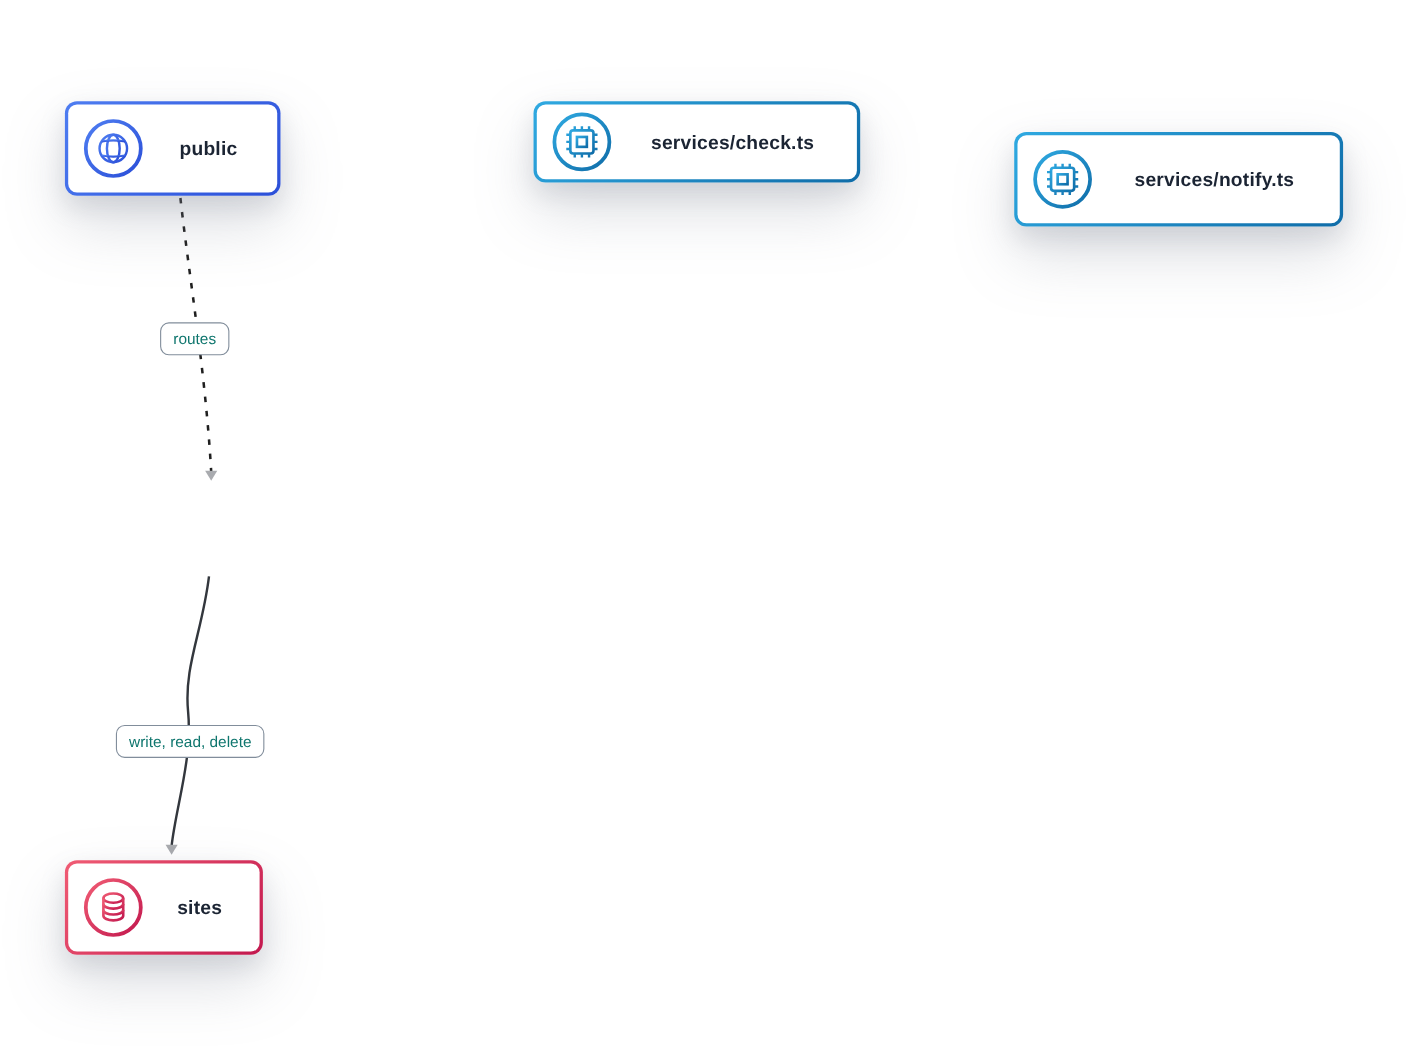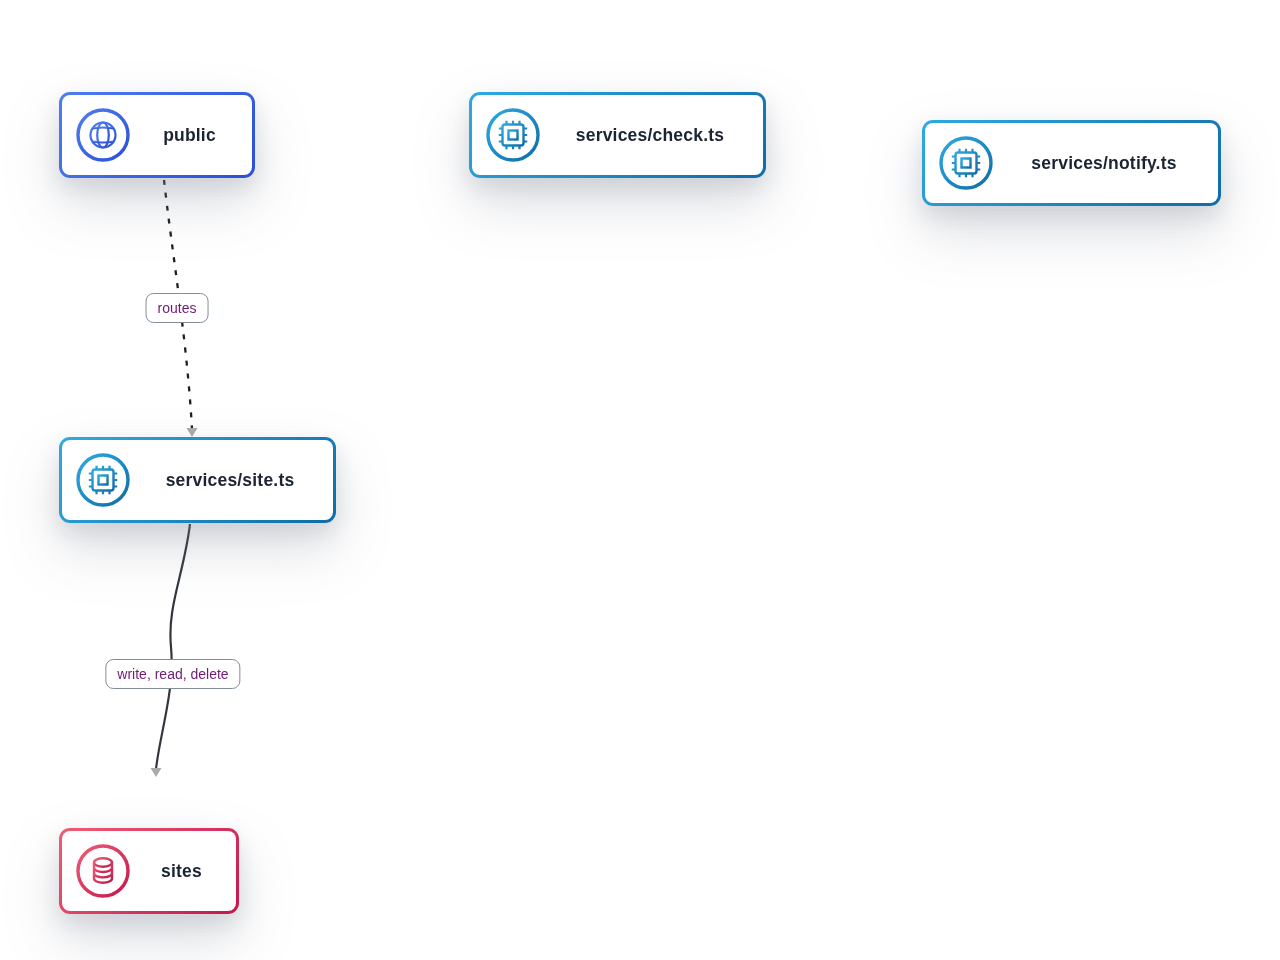--- a/index.html
+++ b/index.html
@@ -35,21 +35,21 @@
     white-space:nowrap;
   }
   .edge-label{
     position:absolute;
     transform:translate(-50%,-50%);
     background:#ffffff;
     border:1.6px solid #818D9B;
     border-radius:8px;
     padding:6px 11px;
     font-size:14px;
-    color:#701a75;
+    color:#0f766e;
     white-space:nowrap;
   }
 </style>
 </head>
 <body>
 
 <svg width="0" height="0" style="position:absolute" aria-hidden="true">
   <defs>
     <linearGradient id="gRoyal" x1="0" y1="0" x2="1" y2="1">
       <stop offset="0" stop-color="#4E7DF1"></stop>
@@ -86,21 +86,21 @@
             <path d="M15.8,28 H40.2" stroke-width="2.2"></path>
             <path d="M17.4,21.6 Q28,19.6 38.6,21.6" stroke-width="2"></path>
             <path d="M17.4,34.4 Q28,36.4 38.6,34.4" stroke-width="2"></path>
           </g>
         </svg>
       </span>
       <span class="node-label">public</span>
     </div>
   </div>
 
-  <div class="node" style="left: 469px; top: 92px; width: 297px; height: 86px; --from: #2FA9E1; --to: #0F6CA8;">
+  <div class="node" style="left: 485px; top: 92px; width: 297px; height: 74px; --from: #2FA9E1; --to: #0F6CA8;">
     <div class="node-inner">
       <span class="icon-wrap">
         <svg class="icon-svg" viewBox="0 0 56 56">
           <g fill="none" stroke="url(#gOcean)">
             <circle cx="28" cy="28" r="25" stroke-width="3.4"></circle>
             <rect x="17.5" y="17.5" width="21" height="21" rx="2.5" stroke-width="2.4"></rect>
             <rect x="23.5" y="23.5" width="9" height="9" stroke-width="2.4"></rect>
             <path stroke-width="2.2" d="M21.5,17.5 V13.8 M28,17.5 V13.8 M34.5,17.5 V13.8
                                         M21.5,38.5 V42.2 M28,38.5 V42.2 M34.5,38.5 V42.2
                                         M17.5,21.5 H13.8 M17.5,28 H13.8 M17.5,34.5 H13.8
@@ -124,40 +124,22 @@
                                         M21.5,38.5 V42.2 M28,38.5 V42.2 M34.5,38.5 V42.2
                                         M17.5,21.5 H13.8 M17.5,28 H13.8 M17.5,34.5 H13.8
                                         M38.5,21.5 H42.2 M38.5,28 H42.2 M38.5,34.5 H42.2"></path>
           </g>
         </svg>
       </span>
       <span class="node-label">services/notify.ts</span>
     </div>
   </div>
 
-  <div class="node" style="left: 59px; top: 437px; width: 277px; height: 86px; --from: #2FA9E1; --to: #0F6CA8;">
-    <div class="node-inner">
-      <span class="icon-wrap">
-        <svg class="icon-svg" viewBox="0 0 56 56">
-          <g fill="none" stroke="url(#gOcean)">
-            <circle cx="28" cy="28" r="25" stroke-width="3.4"></circle>
-            <rect x="17.5" y="17.5" width="21" height="21" rx="2.5" stroke-width="2.4"></rect>
-            <rect x="23.5" y="23.5" width="9" height="9" stroke-width="2.4"></rect>
-            <path stroke-width="2.2" d="M21.5,17.5 V13.8 M28,17.5 V13.8 M34.5,17.5 V13.8
-                                        M21.5,38.5 V42.2 M28,38.5 V42.2 M34.5,38.5 V42.2
-                                        M17.5,21.5 H13.8 M17.5,28 H13.8 M17.5,34.5 H13.8
-                                        M38.5,21.5 H42.2 M38.5,28 H42.2 M38.5,34.5 H42.2"></path>
-          </g>
-        </svg>
-      </span>
-      <span class="node-label">services/site.ts</span>
-    </div>
-  </div>
 
-  <div class="node" style="left: 59px; top: 828px; width: 180px; height: 86px; --from: #F05C74; --to: #C2184E;">
+  <div class="node" style="left: 59px; top: 782px; width: 180px; height: 86px; --from: #F05C74; --to: #C2184E;">
     <div class="node-inner">
       <span class="icon-wrap">
         <svg class="icon-svg" viewBox="0 0 56 56">
           <g fill="none" stroke="url(#gCrimson)">
             <circle cx="28" cy="28" r="25" stroke-width="3.4"></circle>
             <ellipse cx="28" cy="19.5" rx="9" ry="4.2" stroke-width="2.4"></ellipse>
             <path d="M19,19.5 V35.5 A9,4.2 0 0 0 37,35.5 V19.5" stroke-width="2.4"></path>
             <path d="M19,24.8 A9,4.2 0 0 0 37,24.8" stroke-width="2.4"></path>
             <path d="M19,30.2 A9,4.2 0 0 0 37,30.2" stroke-width="2.4"></path>
           </g>

